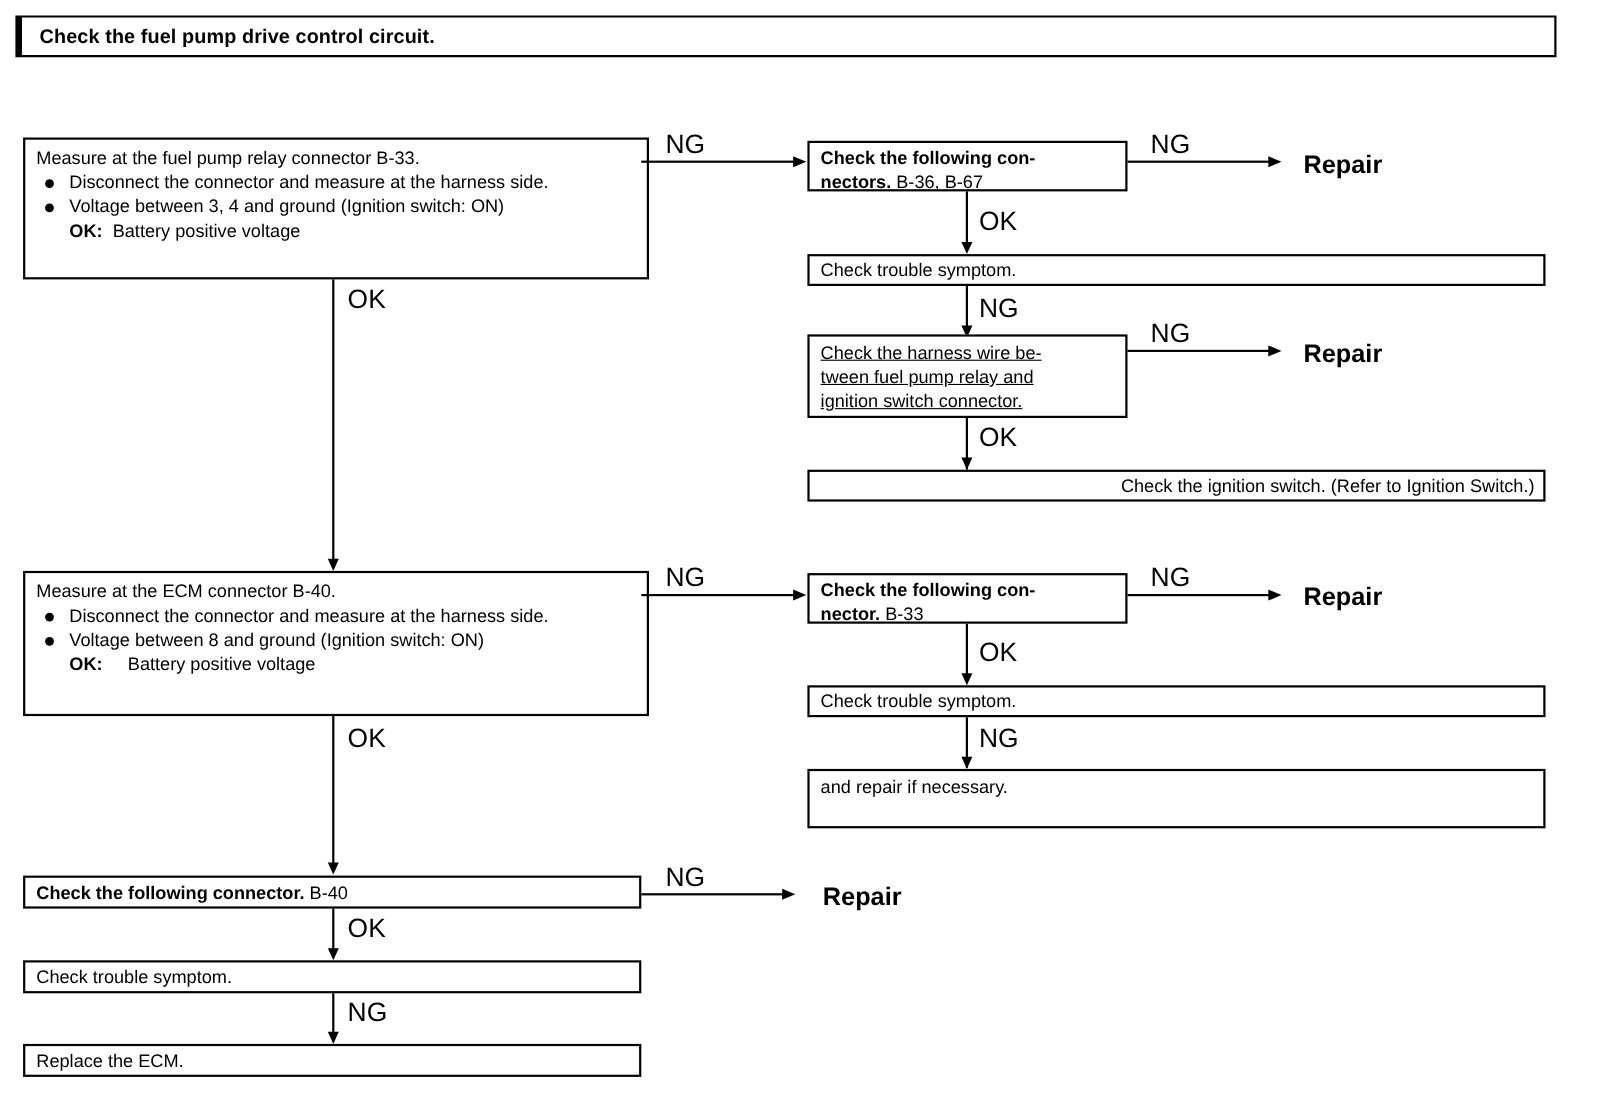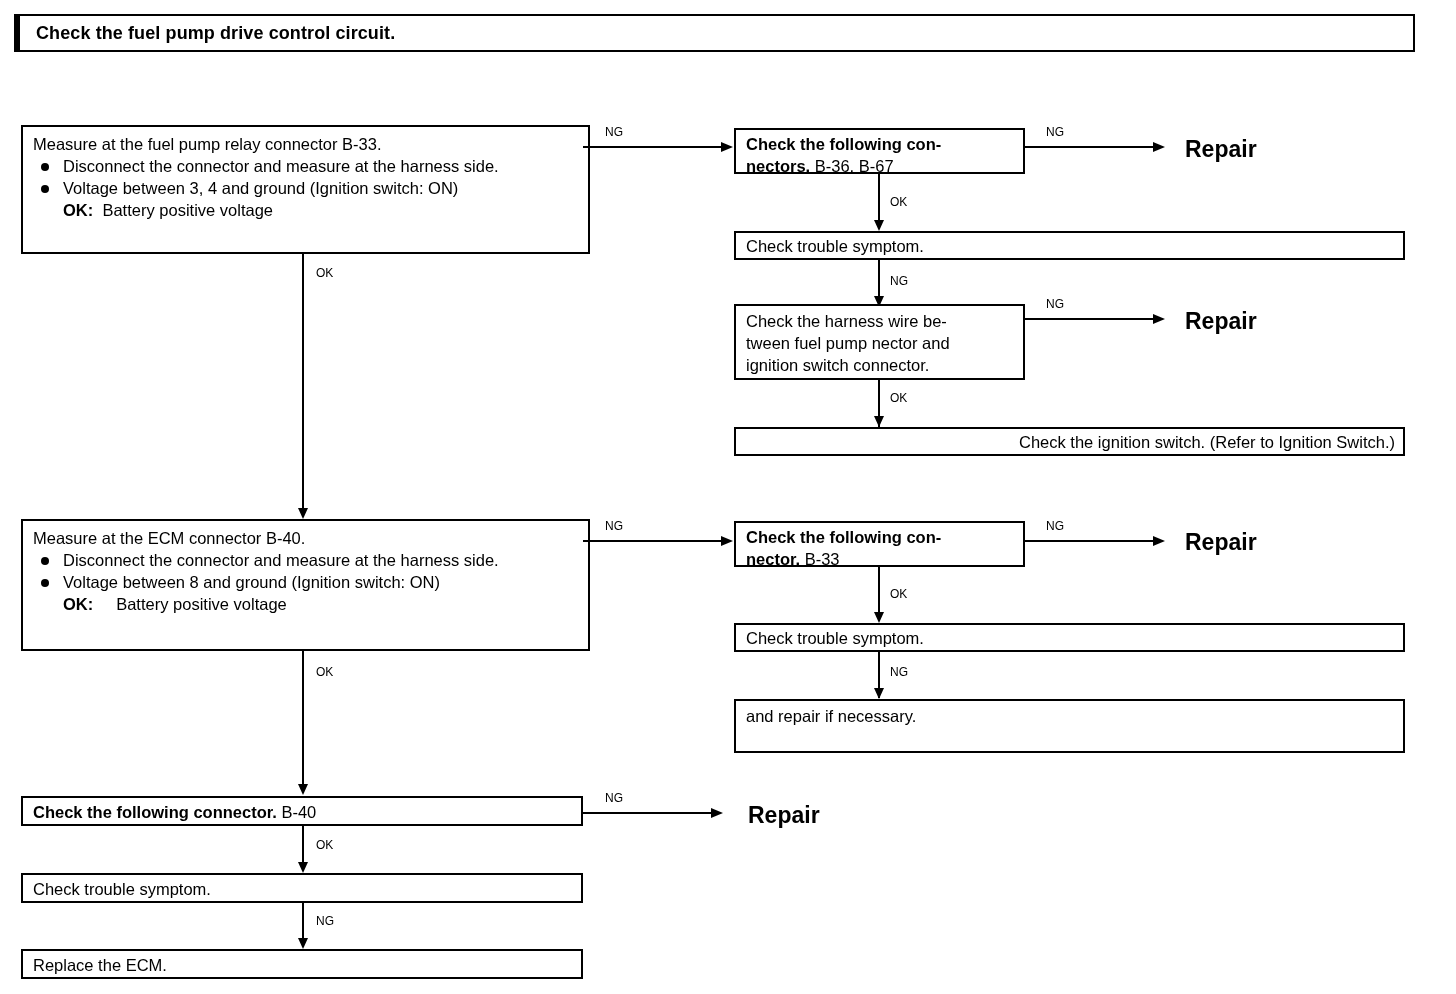--- a/index.html
+++ b/index.html
@@ -109,21 +109,21 @@
   .arrow-right {
     position: absolute;
     width: 0;
     height: 0;
     border-top: 5px solid transparent;
     border-bottom: 5px solid transparent;
     border-left: 12px solid #000;
   }
   .edge-label {
     position: absolute;
-    font-size: 12px;
+    font-size: 24px;
     line-height: 20px;
     white-space: nowrap;
   }
   .term-label {
     position: absolute;
     font-size: 23px;
     font-weight: bold;
     line-height: 20px;
     white-space: nowrap;
   }
@@ -170,24 +170,24 @@
   <div class="box tight" style="left:734px; top:231px; width:671px; height:29px;">
     <div class="pad" style="padding-top:2px;">
       <span class="b-line">Check  trouble  symptom.</span>
     </div>
   </div>
 
   <div class="vline" style="left:878px; top:260px; height:47px;"></div>
   <div class="arrow-down" style="left:874px; top:296px;"></div>
   <div class="edge-label" style="left:890px; top:271px;">NG</div>
 
-  <div class="box" style="left:734px; top:304px; width:291px; height:76px;">
+  <div class="box" style="left:734px; top:304px; width:291px; height:76px;text-decoration:underline;">
     <div class="pad" style="padding-top:4px;">
       <span class="b-line">Check  the  harness  wire  be-</span>
-      <span class="b-line">tween  fuel  pump  nector  and</span>
+      <span class="b-line">tween  fuel  pump  relay  and</span>
       <span class="b-line">ignition  switch  connector.</span>
     </div>
   </div>
 
   <div class="hline" style="left:1025px; top:318px; width:130px;"></div>
   <div class="arrow-right" style="left:1153px; top:314px;"></div>
   <div class="edge-label" style="left:1046px; top:294px;">NG</div>
   <div class="term-label" style="left:1185px; top:311px;">Repair</div>
 
   <div class="vline" style="left:878px; top:380px; height:47px;"></div>

